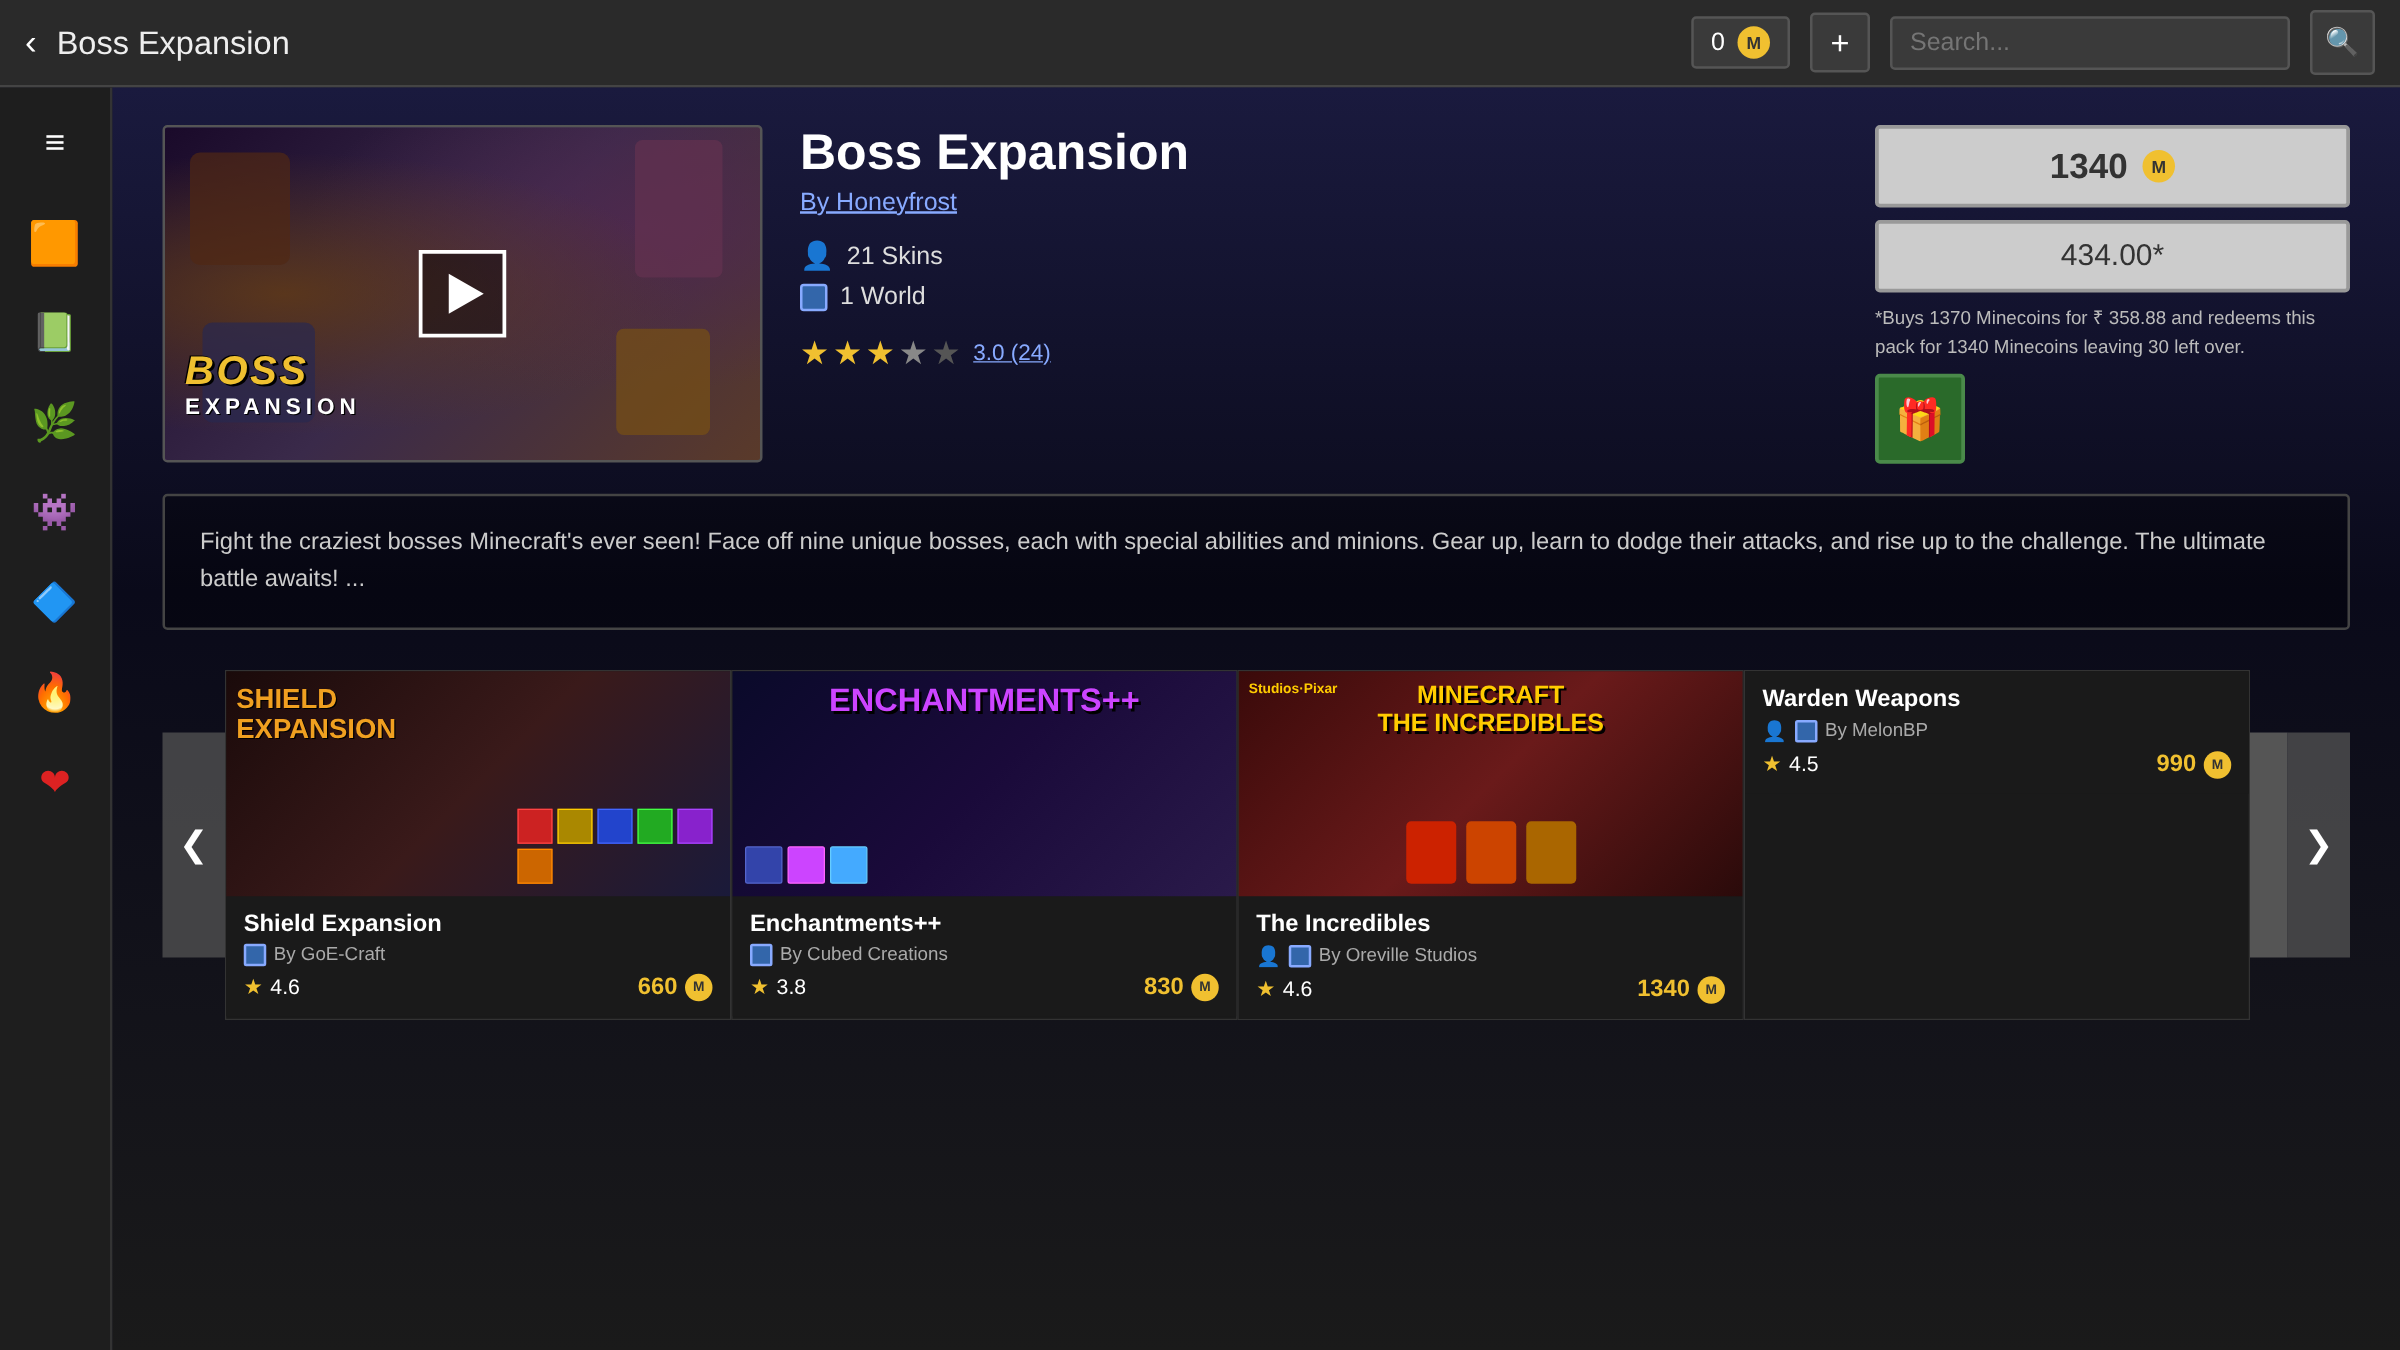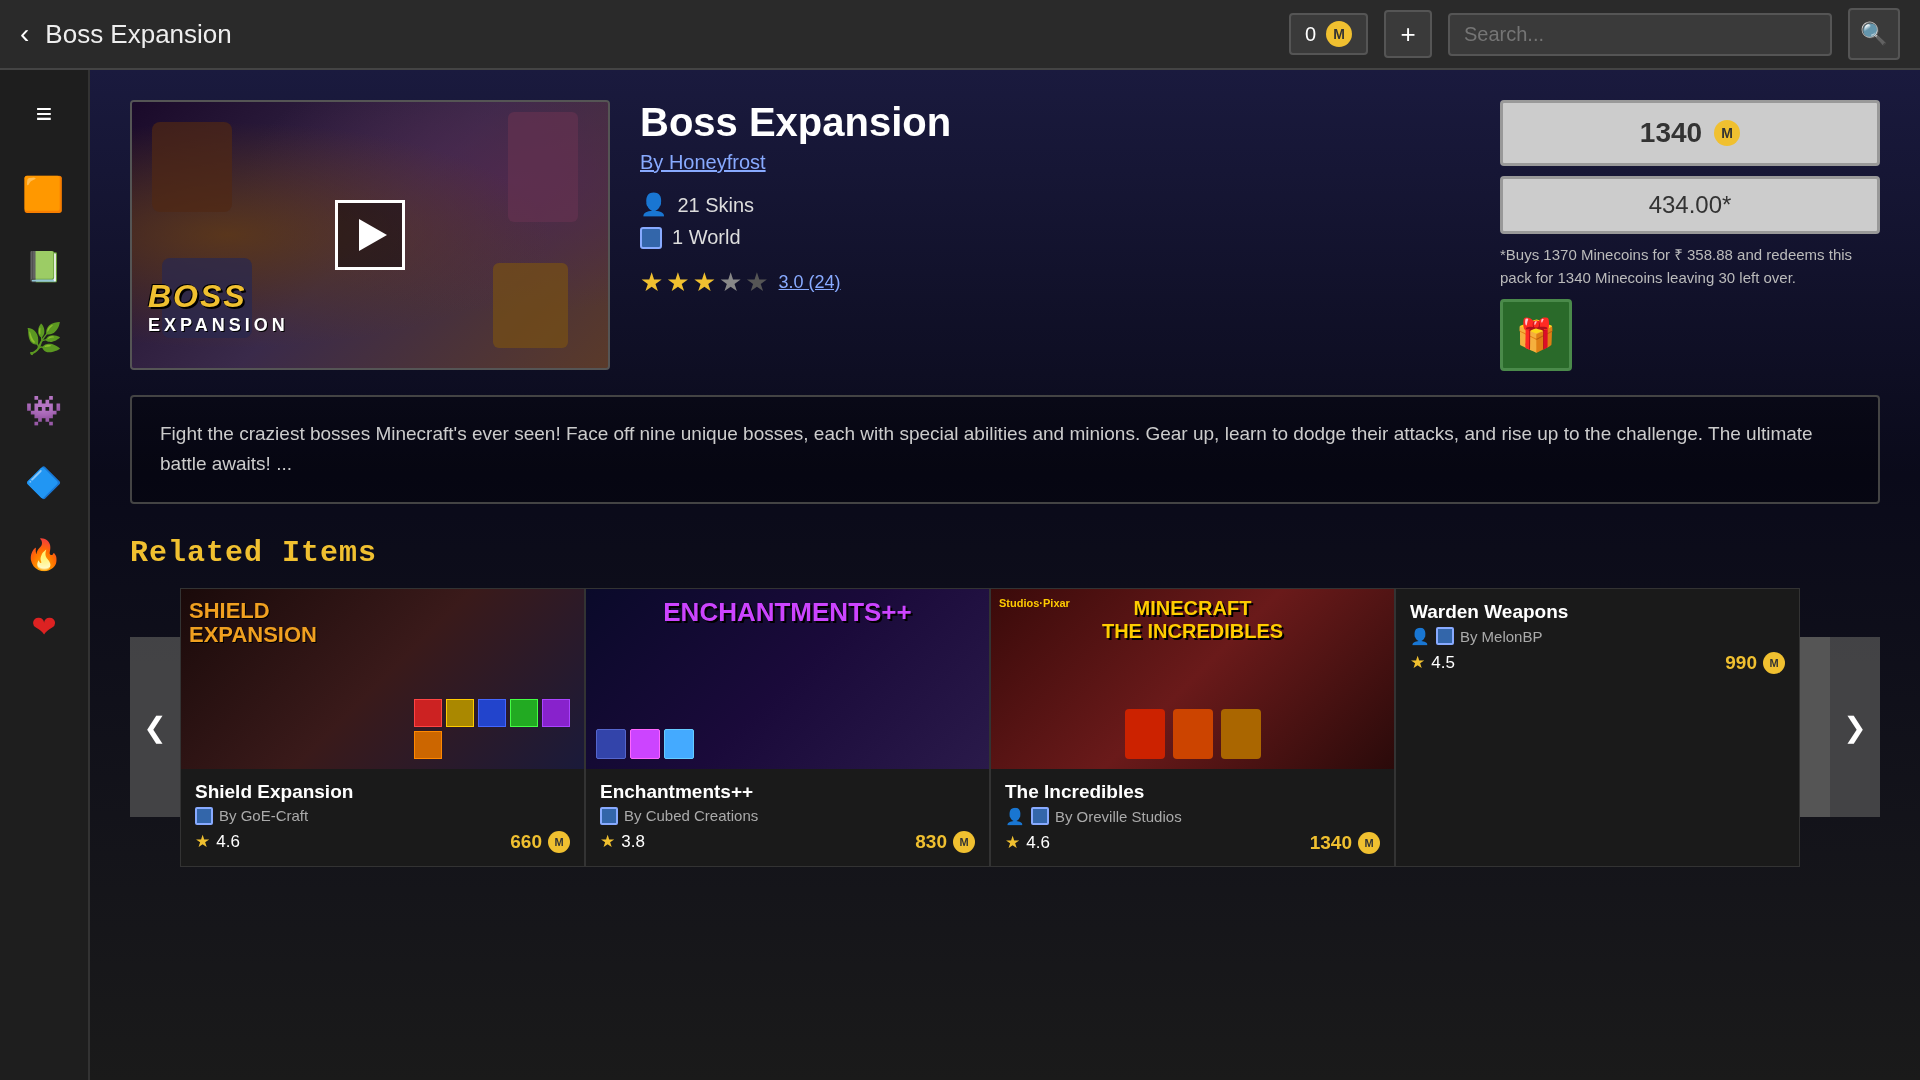--- a/index.html
+++ b/index.html
@@ -74,21 +74,21 @@
       align-items: center;
       justify-content: center;
     }
     .search-box {
       background: #3a3a3a;
       border: 2px solid #555;
       border-radius: 4px;
       padding: 8px 14px;
       color: #aaa;
       font-size: 20px;
-      width: 384px;
+      width: 320px;
     }
     .search-btn {
       background: #3a3a3a;
       border: 2px solid #555;
       border-radius: 4px;
       color: #fff;
       font-size: 22px;
       width: 52px;
       height: 52px;
       cursor: pointer;
@@ -640,21 +640,20 @@
           <span>🎁</span>
         </button>
       </div>
     </div>
 
     <div class="description-box">
       <p class="description-text">Fight the craziest bosses Minecraft's ever seen! Face off nine unique bosses, each with special abilities and minions. Gear up, learn to dodge their attacks, and rise up to the challenge. The ultimate battle awaits! ...</p>
     </div>
 
     <div class="related-section">
-      <div class="related-title">Related Items</div>
       <div class="related-carousel">
         <button class="carousel-btn left">❮</button>
         <div class="carousel-items">
 
           <div class="related-item">
             <div class="related-item-image shield-img">
               <span class="shield-label">SHIELD<br>EXPANSION</span>
 
               <div style="position:absolute;bottom:10px;right:10px;display:flex;flex-wrap:wrap;gap:4px;width:160px;">
                 <div style="width:28px;height:28px;background:#cc2222;border:1px solid #ff4444;"></div>

